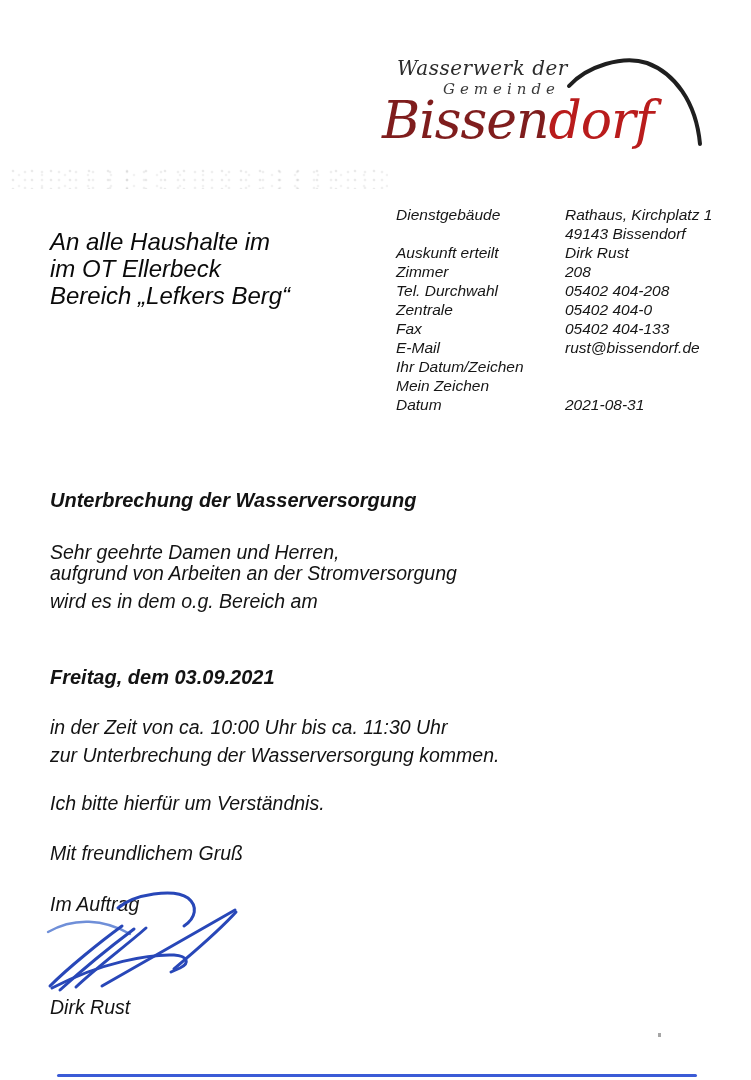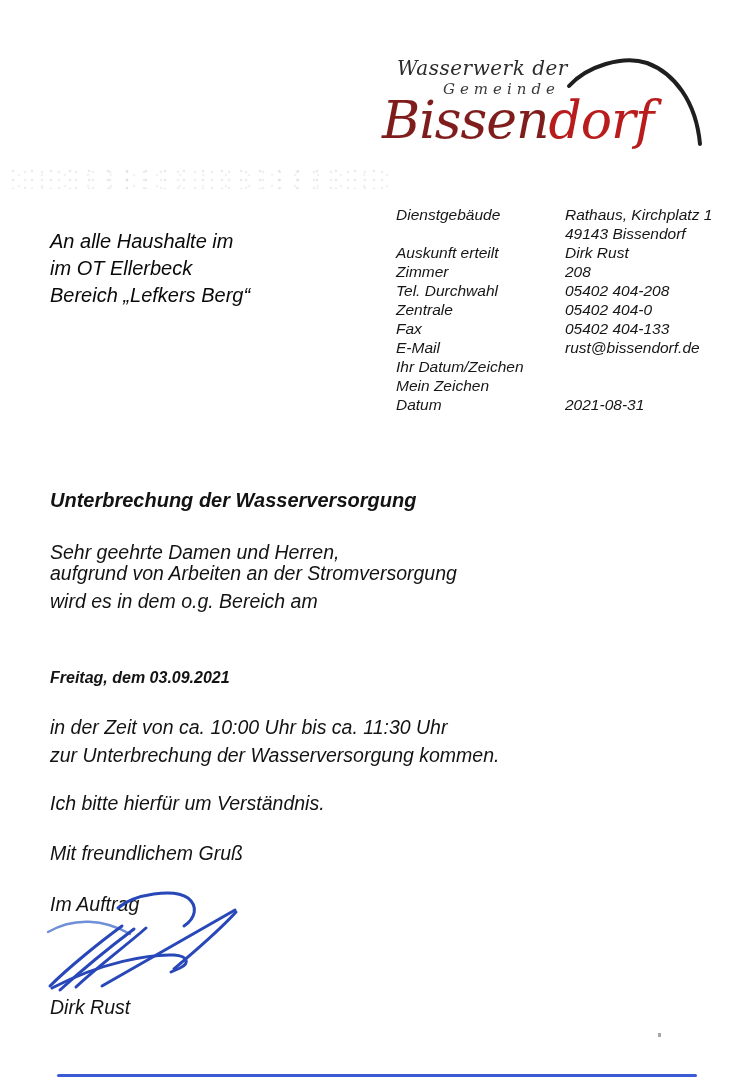--- a/index.html
+++ b/index.html
@@ -36,36 +36,36 @@
     filter:blur(.4px);
   }
   .artifact-dot{
     left:658px; top:1033px; width:3px; height:4px; background:#777; opacity:.65;
   }
   .bottom-line{
     left:57px; top:1074px; width:640px; height:3px; border-radius:2px;
   }
   
   .recipient{
-    left:50px; top:228px; font-size:20px; line-height:27px; color:#0a0a0a;
+    left:50px; top:228px; font-size:24px; line-height:27px; color:#0a0a0a;
   }
   
   .contact{
     left:396px; top:205px; font-size:15.5px; line-height:19px; color:#161616; width:345px;
   }
   .contact .row{display:flex;}
   .contact .lbl{width:169px; flex:0 0 169px; white-space:nowrap;}
   .contact .val{white-space:nowrap;}
   
   .bodytext{left:50px; font-size:19.5px; line-height:27.5px; color:#131313; white-space:nowrap;}
   .bold{font-weight:bold;}
   .subject{top:487px; font-size:20px;}
   .salutation{top:539px;}
   .para1{top:560px;}
-  .dateline{top:664px; font-size:16px;}
+  .dateline{top:664px; font-size:20px;}
   .para2{top:714px;}
   .apology{top:790px;}
   .closing{top:840px;}
   .im-auftrag{top:891px;}
   .signer{top:994px;}
   .sig{left:38px; top:884px;}
 </style>
 </head>
 <body>
 

